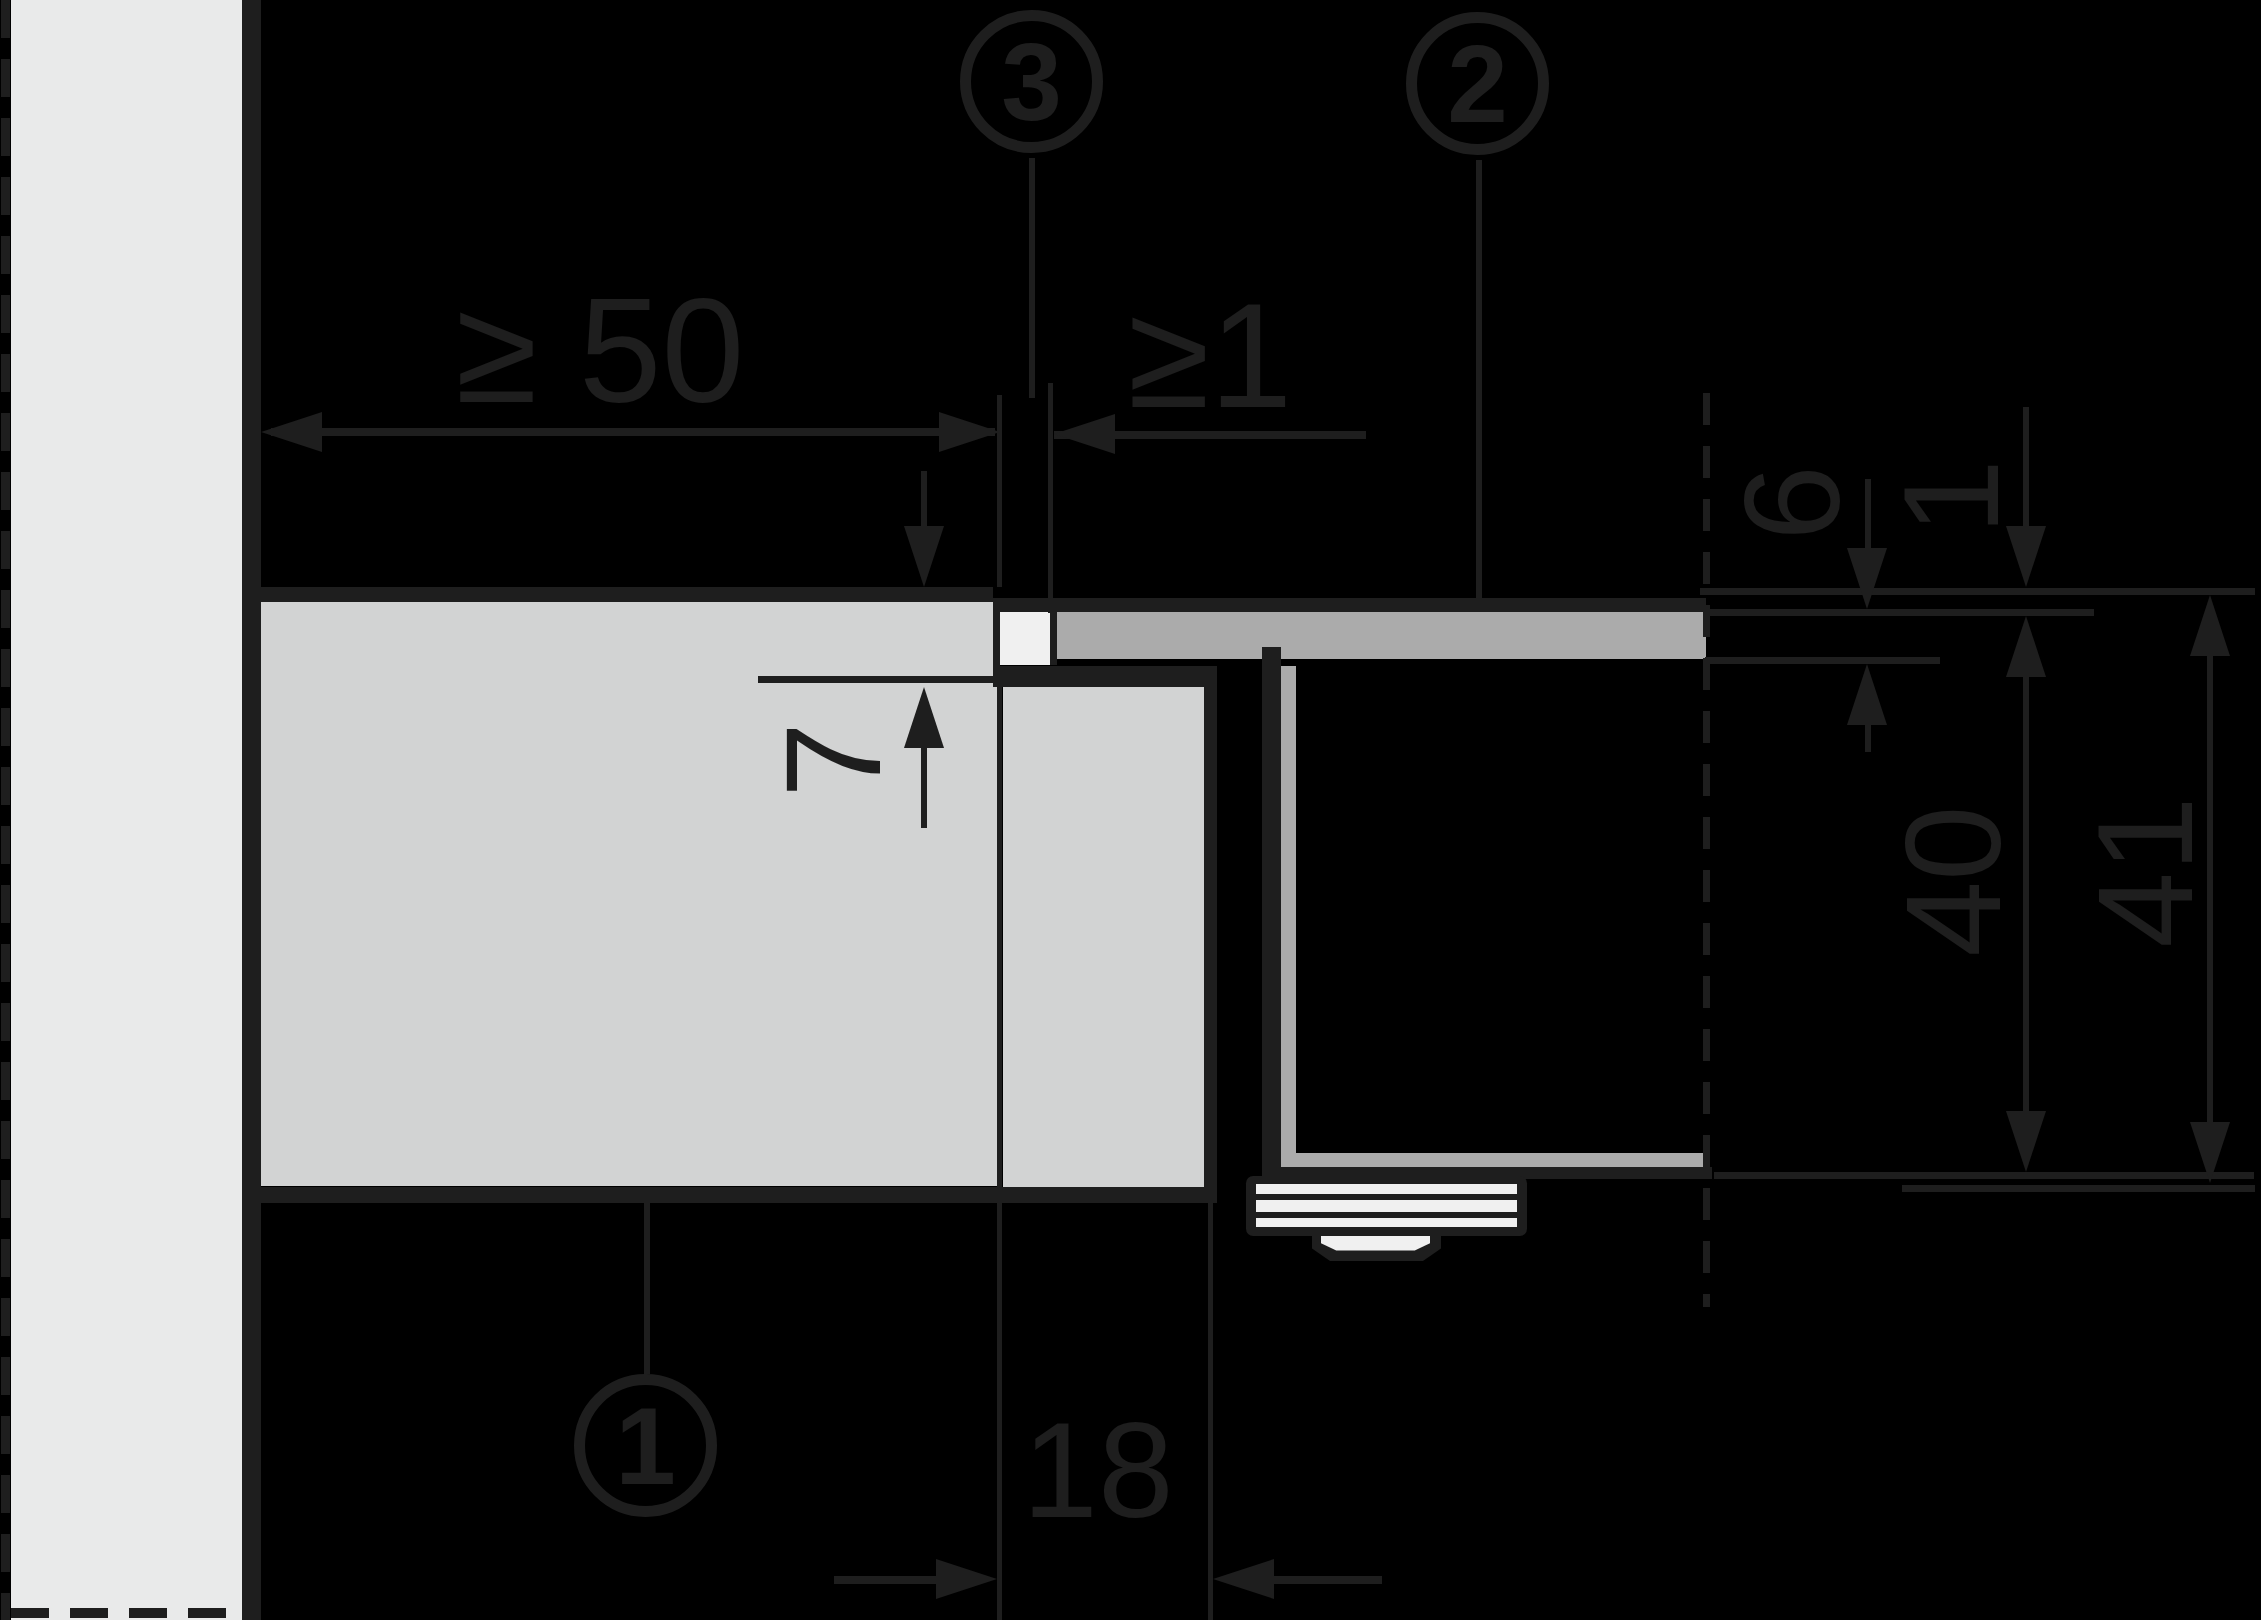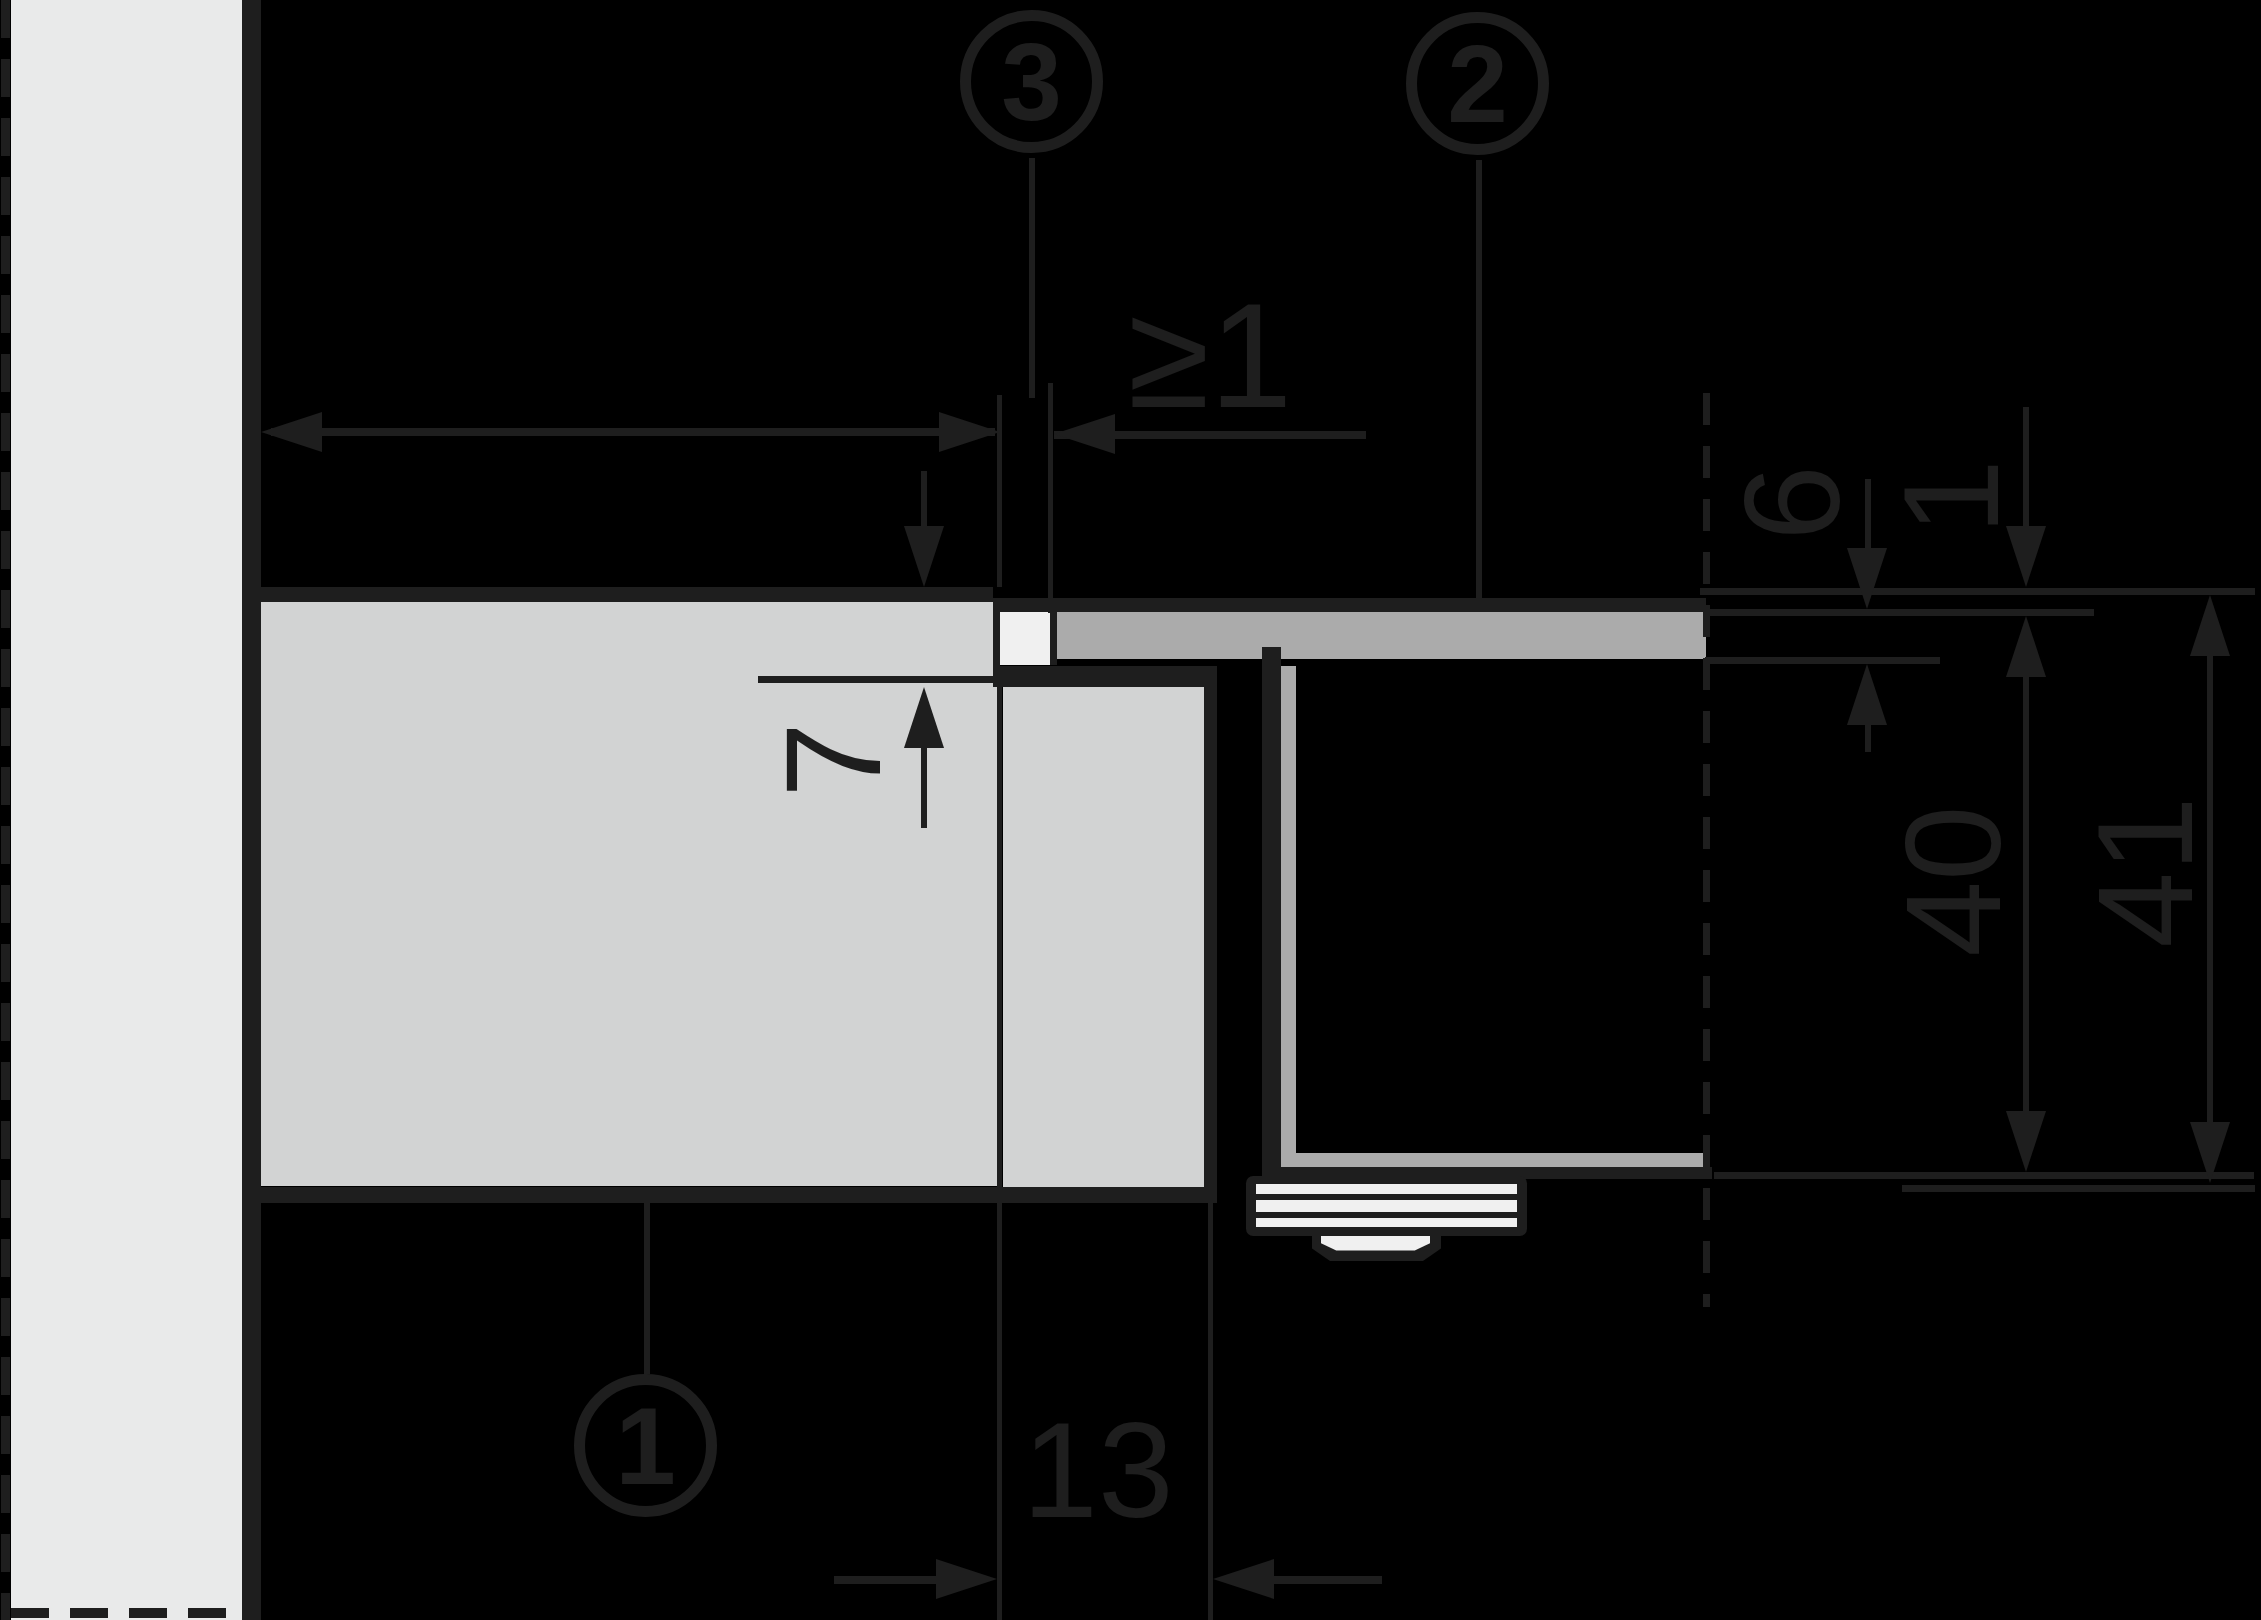--- a/index.html
+++ b/index.html
@@ -58,20 +58,21 @@
   <div class="k" style="left:1246px;top:1176px;width:281px;height:60px;border-radius:7.2px;"></div>
   <div class="whf" style="left:1256px;top:1184px;width:261px;height:43px;"></div>
   <div class="k" style="left:1256px;top:1194px;width:261px;height:6.3px;"></div>
   <div class="k" style="left:1256px;top:1212px;width:261px;height:6.3px;"></div>
   <div class="k tabclip" style="left:1312px;top:1236px;width:129px;height:25px;"></div>
   <div class="whf tabclip" style="left:1321px;top:1236px;width:109px;height:14.5px;"></div>
 
   <div class="k" style="left:271px;top:428px;width:724px;height:8.1px;"></div>
   <div class="ar aL" style="left:261px;top:412px;"></div>
   <div class="ar aR" style="left:939px;top:412px;"></div>
+  <div class="t big" style="left:600px;top:350px;">≥ 50</div>
 
   <div class="k" style="left:1048px;top:383px;width:5.4px;height:230px;"></div>
   <div class="k" style="left:1054px;top:431px;width:312px;height:8.1px;"></div>
   <div class="ar aL" style="left:1054px;top:414px;"></div>
   <div class="t big" style="left:1210px;top:355px;">≥1</div>
 
   <div class="k" style="left:921px;top:471px;width:6.3px;height:59px;"></div>
   <div class="ar aD" style="left:904px;top:526px;"></div>
   <div class="ar aU" style="left:904px;top:687px;"></div>
   <div class="k" style="left:921px;top:747px;width:6.3px;height:81px;"></div>
@@ -103,21 +104,21 @@
   <div class="ar aD" style="left:2190px;top:1122px;"></div>
   <div class="t rot" style="left:2145px;top:872px;">41</div>
 
   <div class="k" style="left:997px;top:395px;width:5.4px;height:192px;"></div>
   <div class="k" style="left:997px;top:677px;width:5.4px;height:943px;"></div>
   <div class="k" style="left:1208px;top:1203px;width:5.4px;height:418px;"></div>
   <div class="k" style="left:834px;top:1576px;width:102px;height:8.1px;"></div>
   <div class="ar aR" style="left:936px;top:1559px;"></div>
   <div class="ar aL" style="left:1213px;top:1559px;"></div>
   <div class="k" style="left:1274px;top:1576px;width:108px;height:8.1px;"></div>
-  <div class="t" style="left:1098px;top:1470px;">13</div>
+  <div class="t" style="left:1098px;top:1470px;">18</div>
 
   <div class="k" style="left:1029px;top:158px;width:6.3px;height:240px;"></div>
   <div class="circ" style="left:960px;top:10px;">
     <span>3</span>
   </div>
 
   <div class="k" style="left:1476px;top:160px;width:6.3px;height:438px;"></div>
   <div class="circ" style="left:1406px;top:12.2px;">
     <span>2</span>
   </div>

